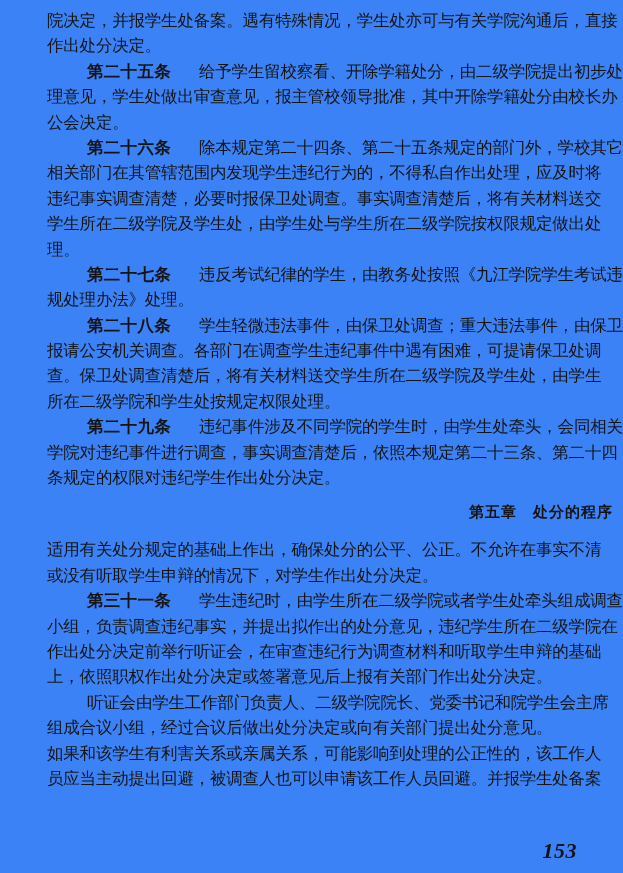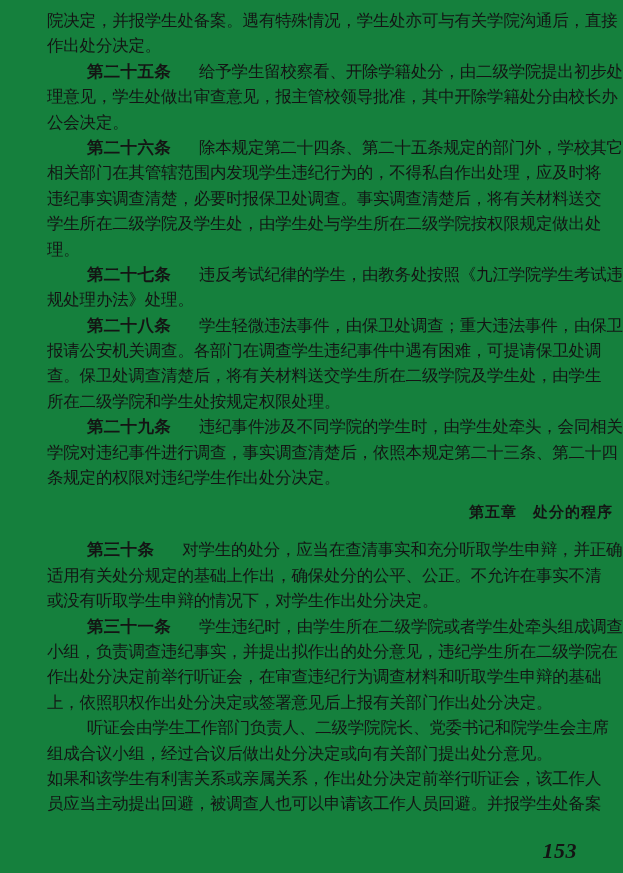--- a/index.html
+++ b/index.html
@@ -4,21 +4,21 @@
 <style>
   html, body {
     margin: 0;
     padding: 0;
     background: #ffffff;
   }
   .page {
     position: relative;
     width: 623px;
     height: 873px;
-    background: #15803d;
+    background: #3b82f6;
     overflow: hidden;
     font-family: "Liberation Serif", "DejaVu Serif", serif;
     color: #141414;
   }
   .doc {
     position: absolute;
     top: 8px;
     left: 47px;
     width: 566px;
   }
@@ -75,26 +75,25 @@
       <div class="line indent"><span class="art-num">第二十七条</span>违反考试纪律的学生，由教务处按照《九江学院学生考试违</div>
       <div class="line">规处理办法》处理。</div>
       <div class="line indent"><span class="art-num">第二十八条</span>学生轻微违法事件，由保卫处调查；重大违法事件，由保卫处</div>
       <div class="line">报请公安机关调查。各部门在调查学生违纪事件中遇有困难，可提请保卫处调</div>
       <div class="line">查。保卫处调查清楚后，将有关材料送交学生所在二级学院及学生处，由学生</div>
       <div class="line">所在二级学院和学生处按规定权限处理。</div>
       <div class="line indent"><span class="art-num">第二十九条</span>违纪事件涉及不同学院的学生时，由学生处牵头，会同相关</div>
       <div class="line">学院对违纪事件进行调查，事实调查清楚后，依照本规定第二十三条、第二十四</div>
       <div class="line">条规定的权限对违纪学生作出处分决定。</div>
       <div class="chapter">第五章　处分的程序</div>
-      <div class="line indent"><span class="art-num">第三十条</span>对学生的处分，应当在查清事实和充分听取学生申辩，并正确</div>
       <div class="line">适用有关处分规定的基础上作出，确保处分的公平、公正。不允许在事实不清</div>
       <div class="line">或没有听取学生申辩的情况下，对学生作出处分决定。</div>
       <div class="line indent"><span class="art-num">第三十一条</span>学生违纪时，由学生所在二级学院或者学生处牵头组成调查</div>
       <div class="line">小组，负责调查违纪事实，并提出拟作出的处分意见，违纪学生所在二级学院在</div>
       <div class="line">作出处分决定前举行听证会，在审查违纪行为调查材料和听取学生申辩的基础</div>
       <div class="line">上，依照职权作出处分决定或签署意见后上报有关部门作出处分决定。</div>
       <div class="line indent">听证会由学生工作部门负责人、二级学院院长、党委书记和院学生会主席</div>
       <div class="line">组成合议小组，经过合议后做出处分决定或向有关部门提出处分意见。</div>
-      <div class="line">如果和该学生有利害关系或亲属关系，作出处分决定前举行听证会，该工作人</div>
+      <div class="line">如果和该学生有利害关系或亲属关系，可能影响到处理的公正性的，该工作人</div>
       <div class="line">员应当主动提出回避，被调查人也可以申请该工作人员回避。并报学生处备案</div>
     </div>
   <div class="pageno">153</div>
 </div>
 
 </body></html>

